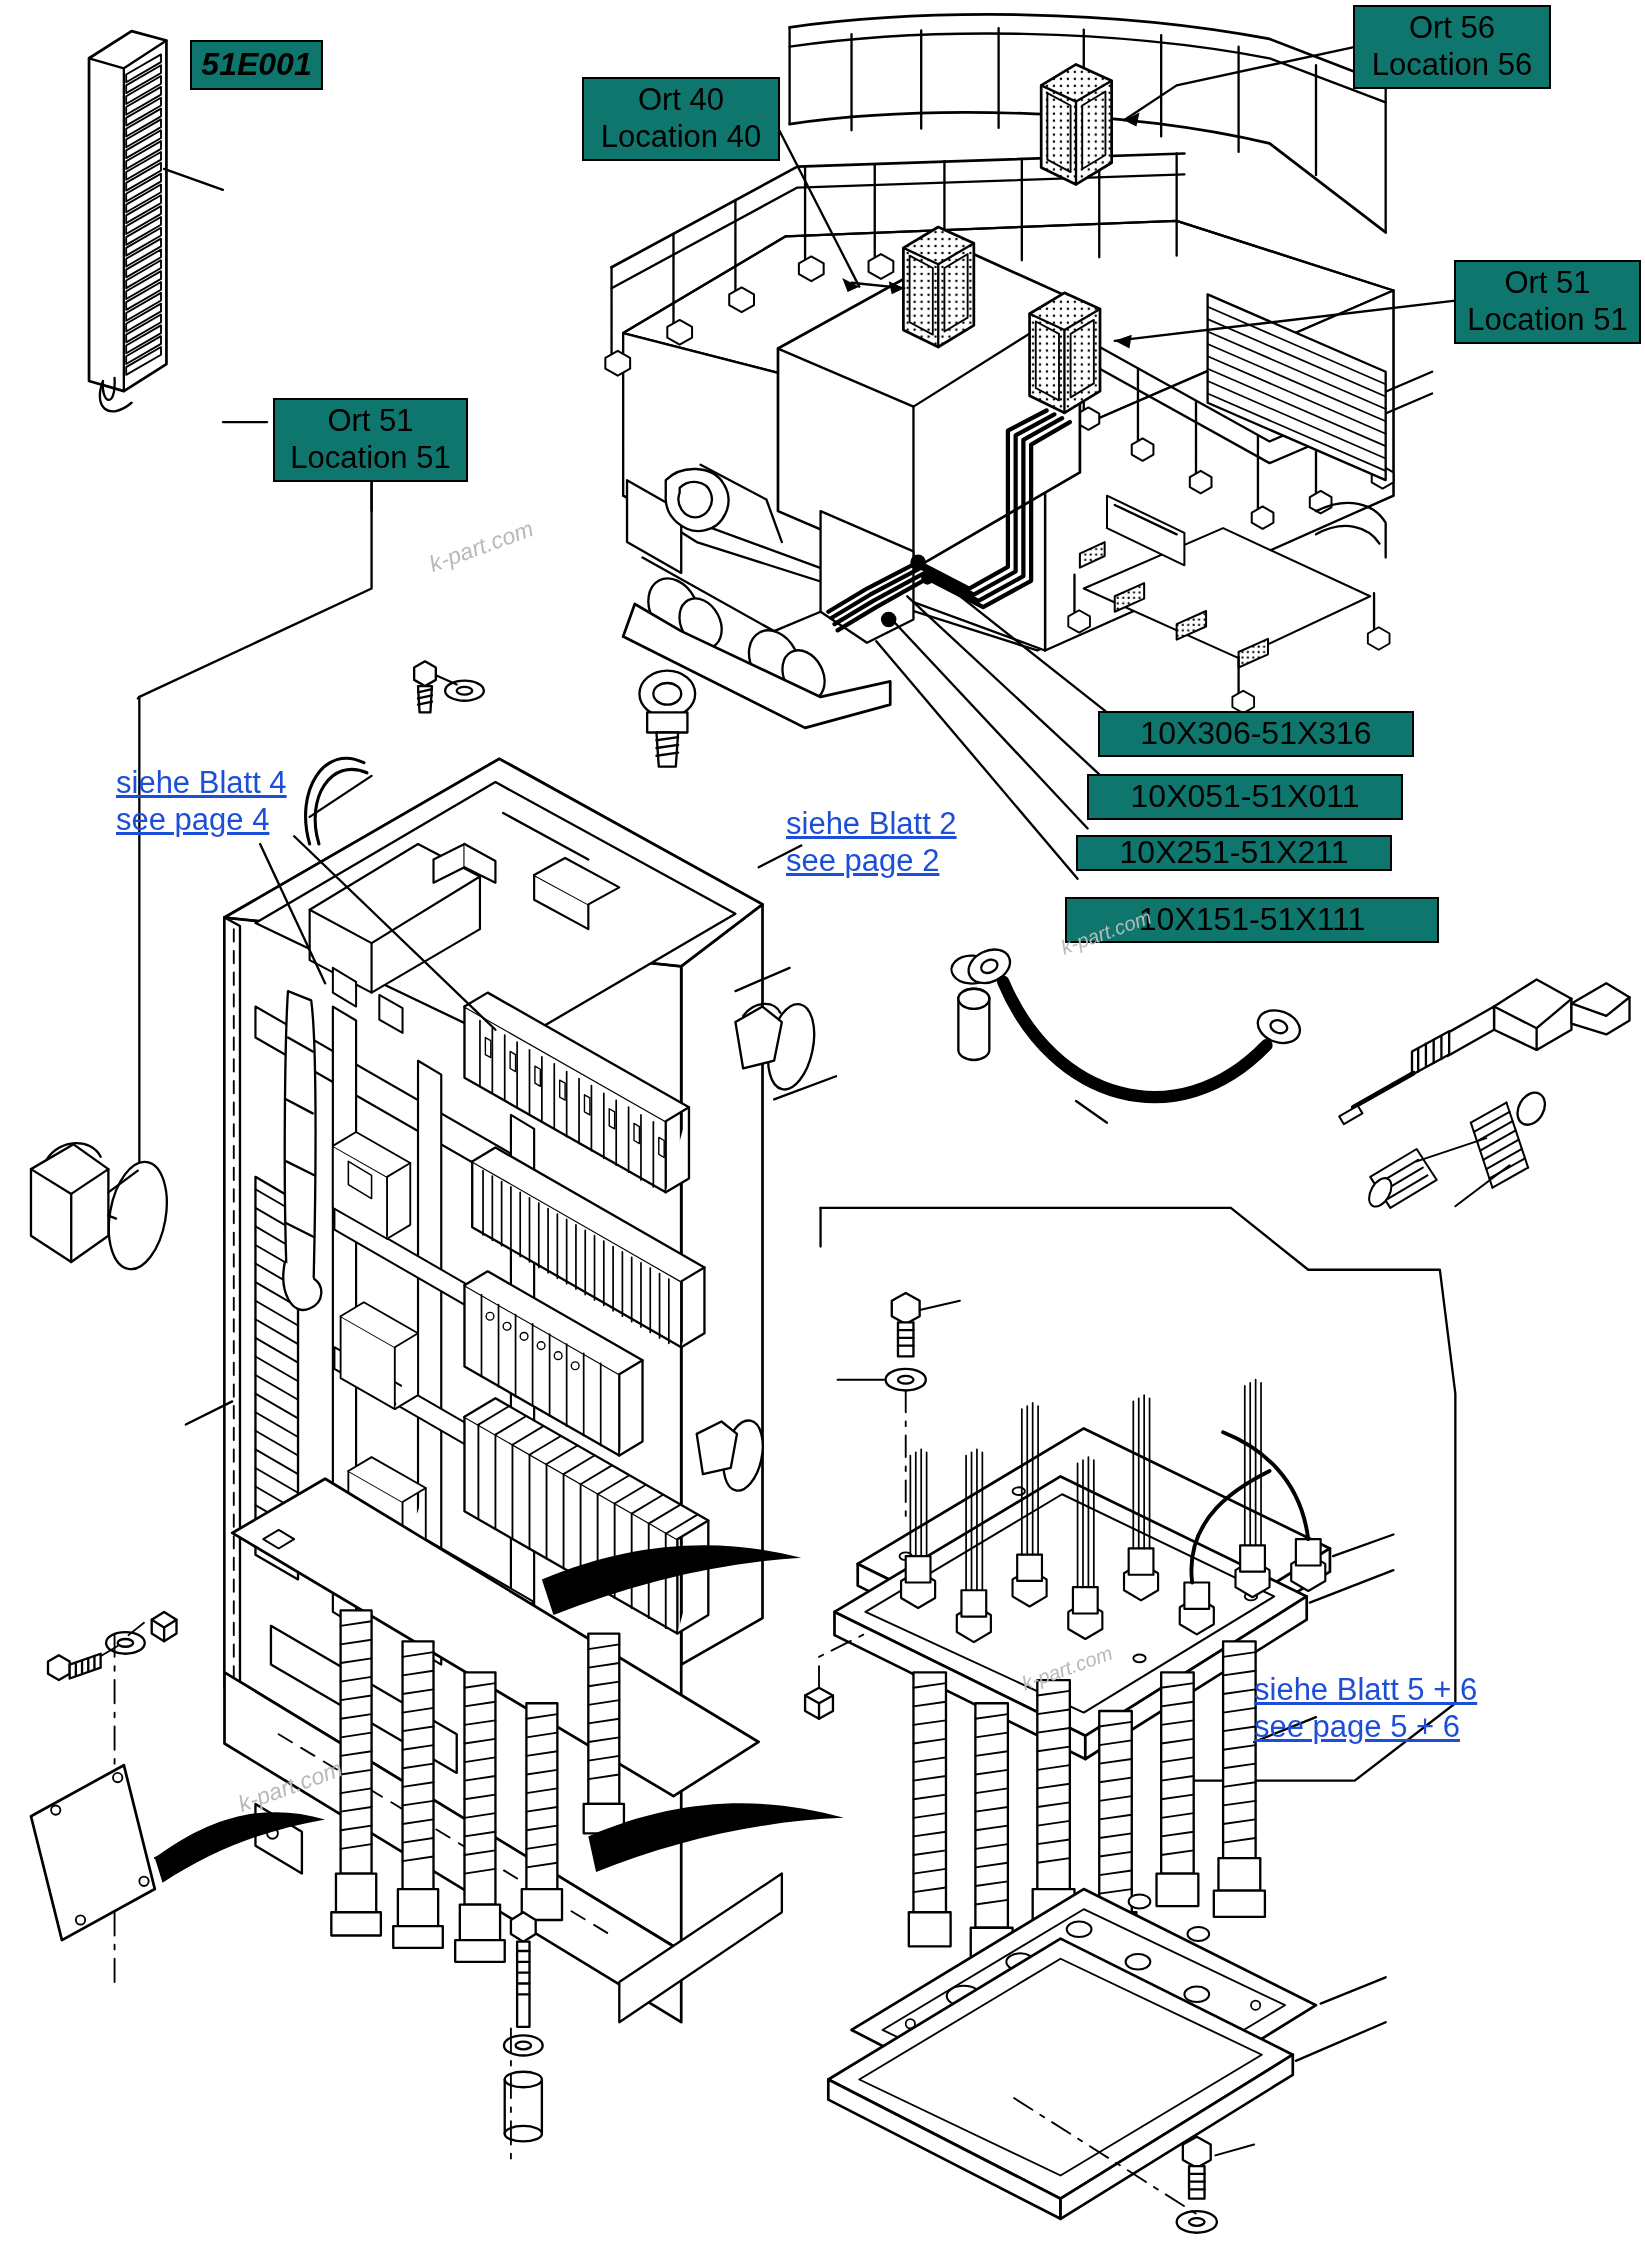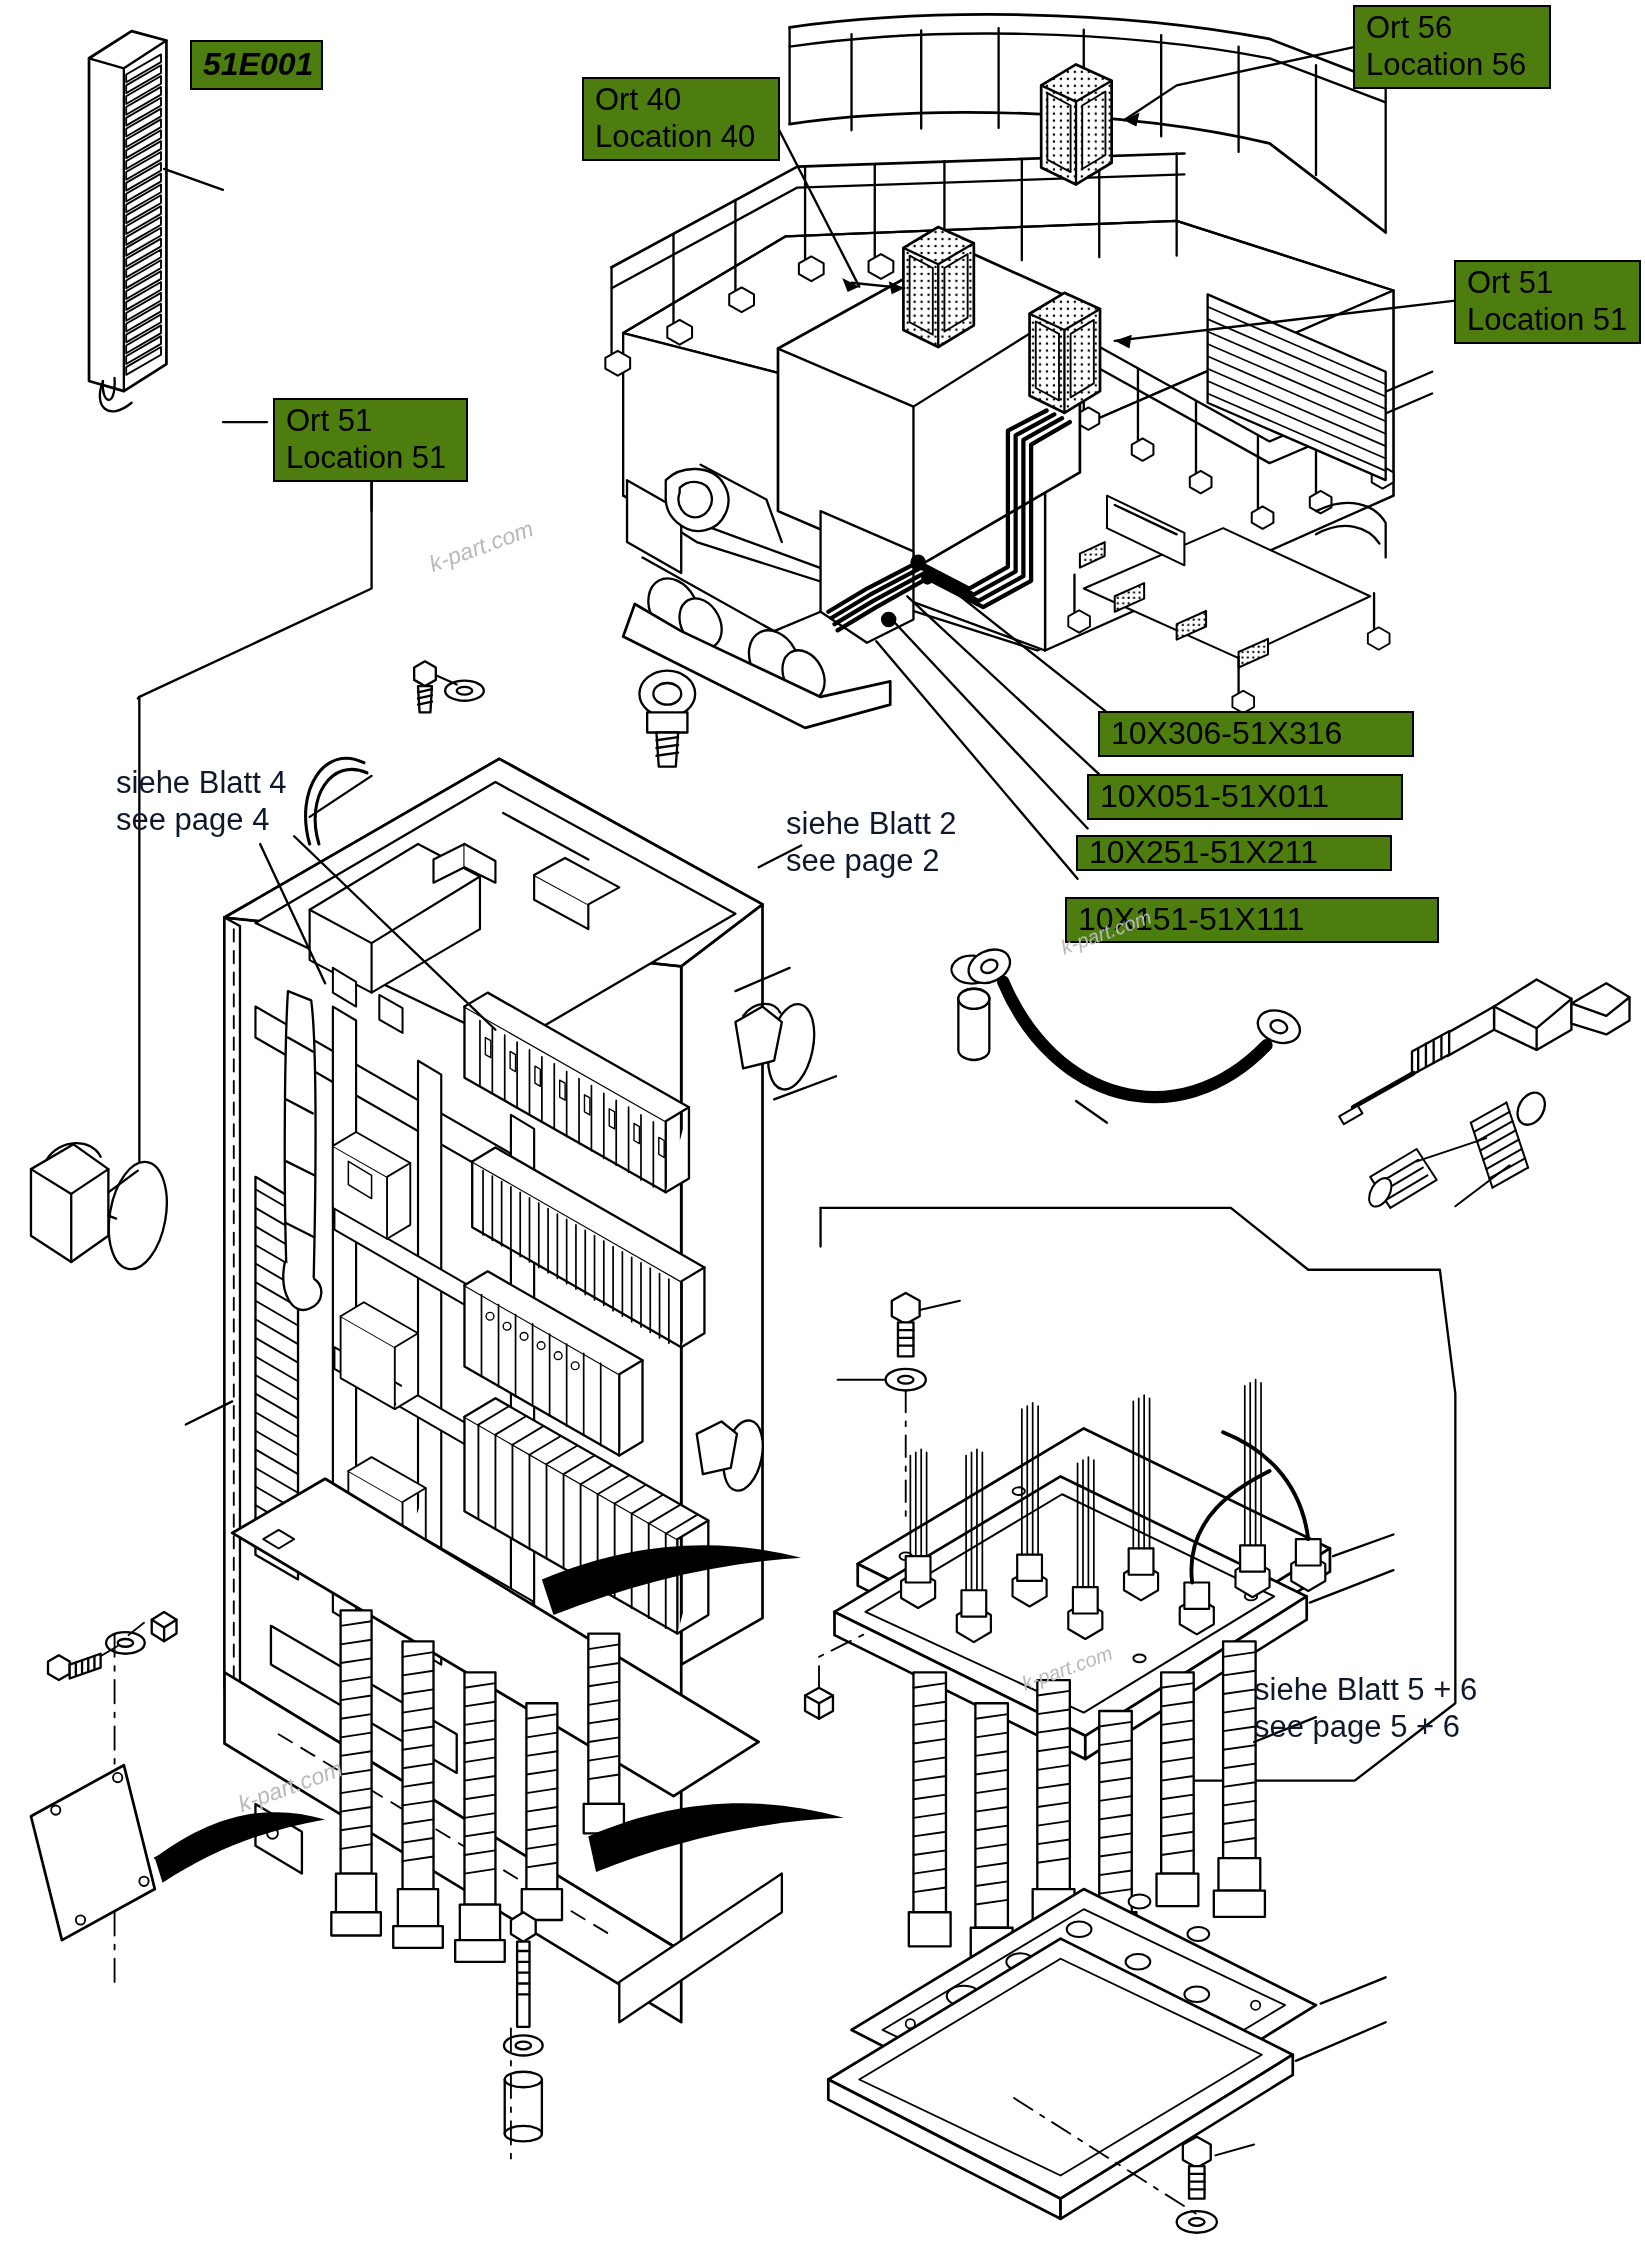--- a/index.html
+++ b/index.html
@@ -1,25 +1,25 @@
 <!DOCTYPE html>
 <html style="font-size:12.4px"><head>
 <meta charset="utf-8">
 <style>
   html,body{margin:0;padding:0;background:#ffffff;}
   body{font-family:"Liberation Sans", sans-serif;}
   #sheet{position:relative;width:1645px;height:2250px;background:#fff;overflow:hidden;}
   #sheet svg.layer{position:absolute;left:0;top:0;width:1645px;height:2250px;}
-  .lbl{position:absolute;border:2.3px solid #000;background:#4d7c0f;box-sizing:border-box;
-       display:flex;flex-direction:column;justify-content:center;padding:9px 11px;}
+  .lbl{position:absolute;border:2.3px solid #000;background:#0f766e;box-sizing:border-box;
+       display:flex;flex-direction:column;justify-content:center;padding:9px 11px;align-items:center;}
   .lbl span{display:block;font-size:31px;line-height:1.18;color:#000;white-space:nowrap;}
   .lbl.ital span{font-style:italic;font-weight:bold;font-size:33px;}
   .lbl.one span{font-size:32px;}
   .plain{position:absolute;}
-  .plain span{display:block;font-size:31px;line-height:1.2;color:#0f172a;white-space:nowrap;}
+  .plain span{display:block;font-size:31px;line-height:1.2;color:#1d4ed8;white-space:nowrap;text-decoration:underline;}
   .wm{position:absolute;color:#b9b9b9;font-style:italic;font-size:23px;white-space:nowrap;}
 </style>
 </head>
 <body>
 
 <div id="sheet">
 
   <svg class="layer" viewBox="0 0 2125 2906">
     <defs>
       <pattern id="dots" width="7" height="7" patternUnits="userSpaceOnUse">

